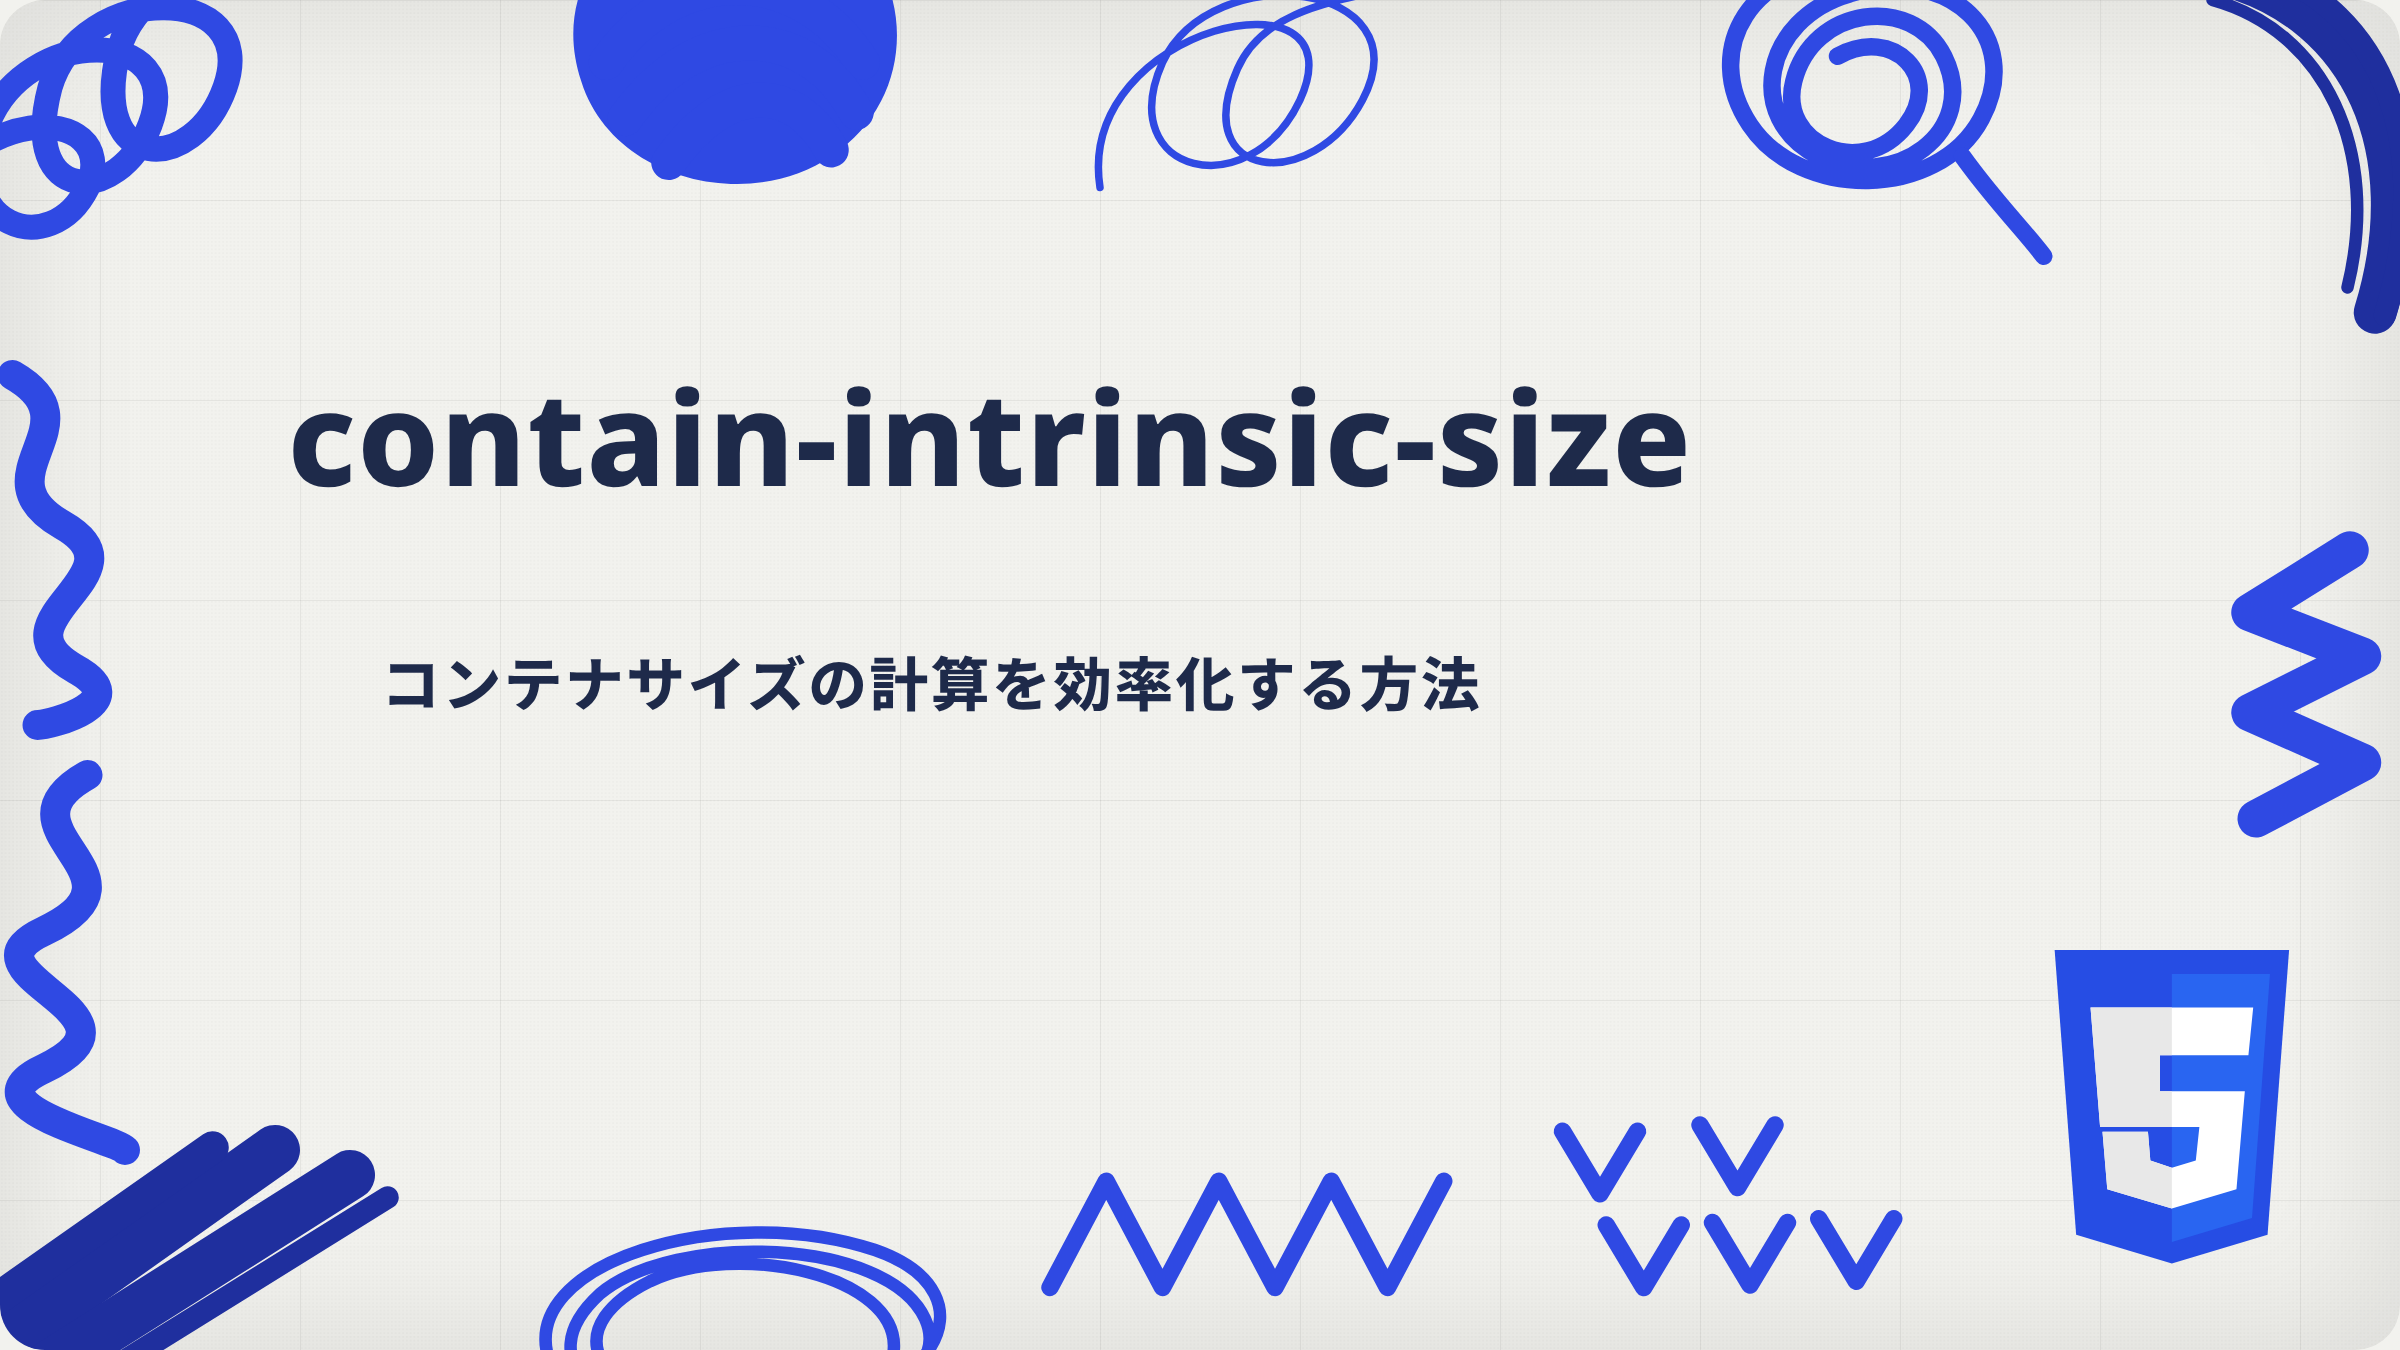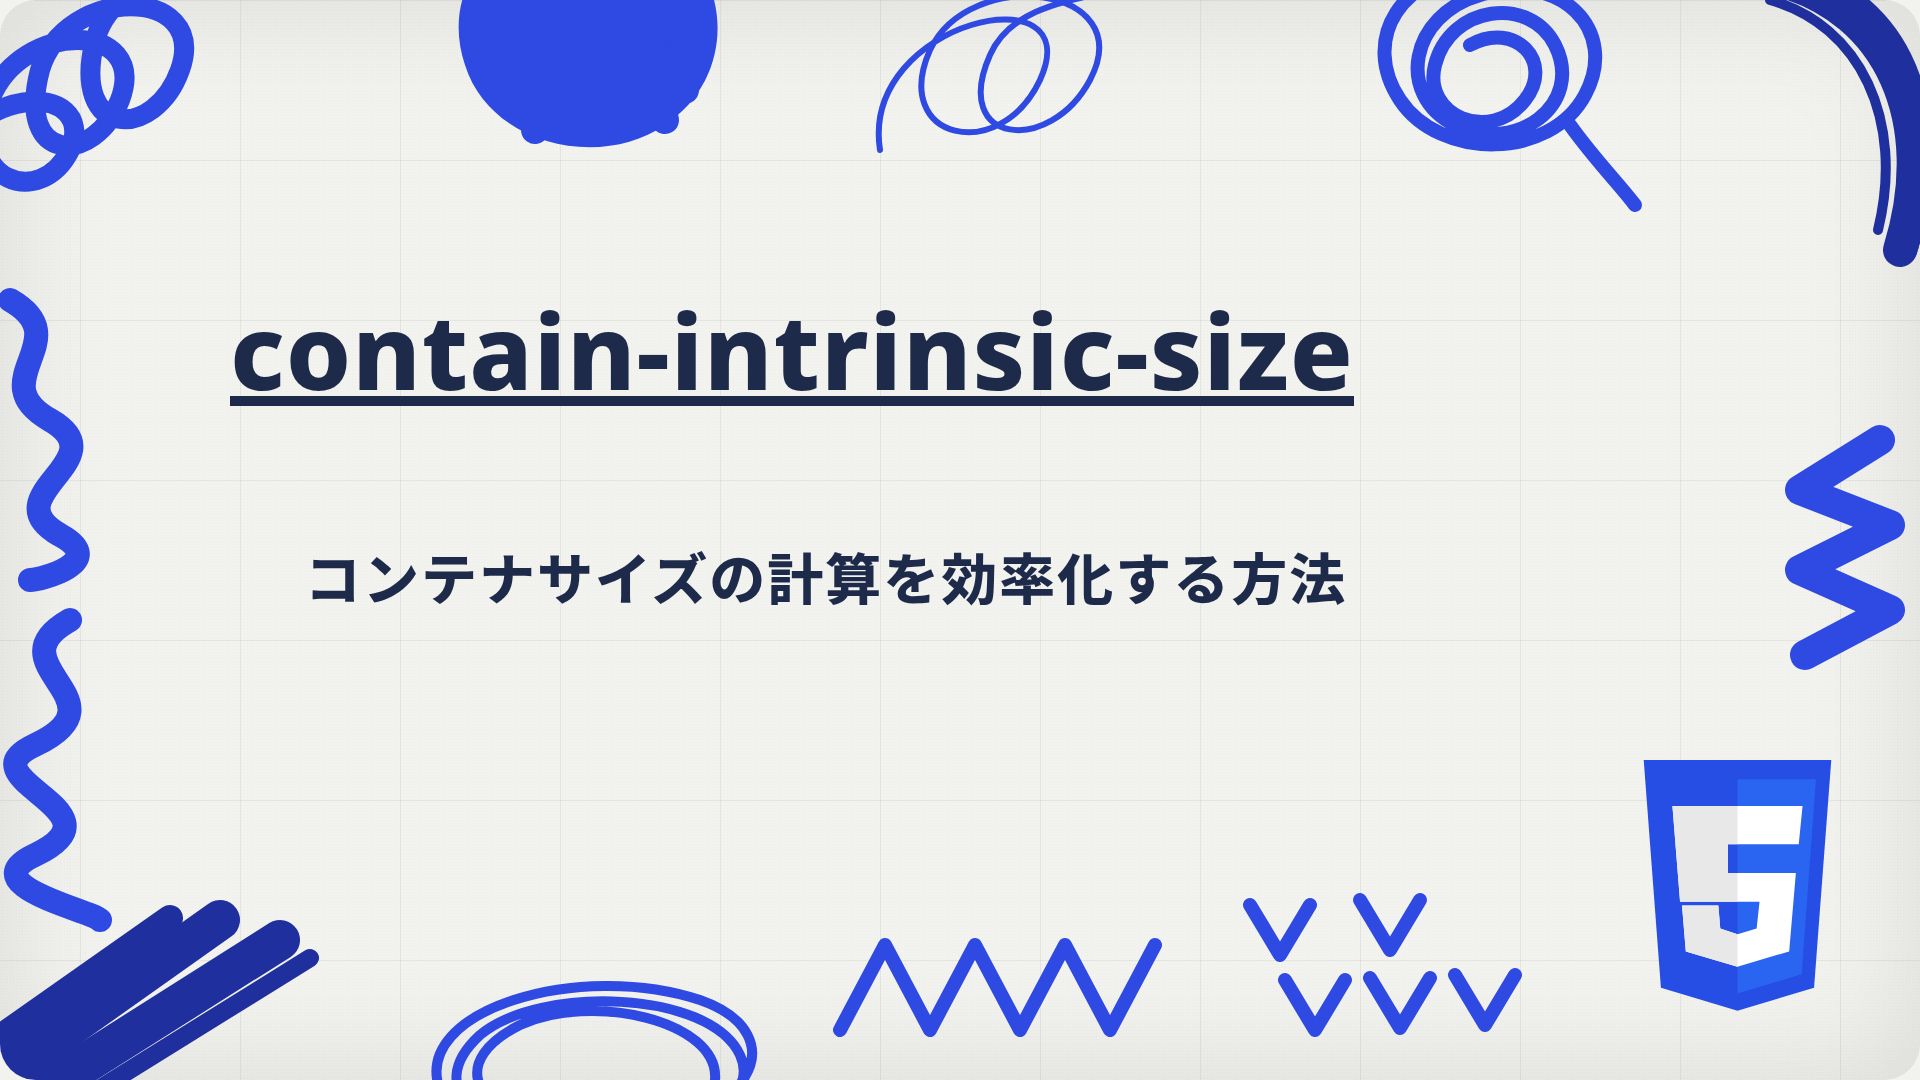--- a/index.html
+++ b/index.html
@@ -51,29 +51,28 @@
     font-size: 86px;
     letter-spacing: 2px;
     font-family: "Arial Rounded MT Bold", "Segoe UI", system-ui, sans-serif;
   }
   .title {
     margin-top: 90px;
     color: #1e2a4a;
     font-weight: 800;
     line-height: 1.25;
     font-family: "Arial Rounded MT Bold", "Hiragino Maru Gothic ProN", "Segoe UI", system-ui, sans-serif;
-    text-decoration: underline;
   }
   .title .line1 { font-size: 104px; letter-spacing: 1px; }
   .title .line2 { font-size: 104px; letter-spacing: 4px; text-indent: 50px; }
   .subtitle {
-    margin-top: 120px;
+    margin-top: 95px;
     margin-left: 75px;
     color: #1e2a4a;
-    font-size: 56px;
+    font-size: 47px;
     font-weight: 800;
     letter-spacing: 2px;
   }
 
   
   .doodle { position: absolute; }
   .doodle svg { overflow: visible; display: block; }
   .stroke   { fill: none; stroke: #2f49e3; stroke-linecap: round; stroke-linejoin: round; }
   .stroke-d { fill: none; stroke: #1f2f9e; stroke-linecap: round; stroke-linejoin: round; }
   .fill     { fill: #2f49e3; }

